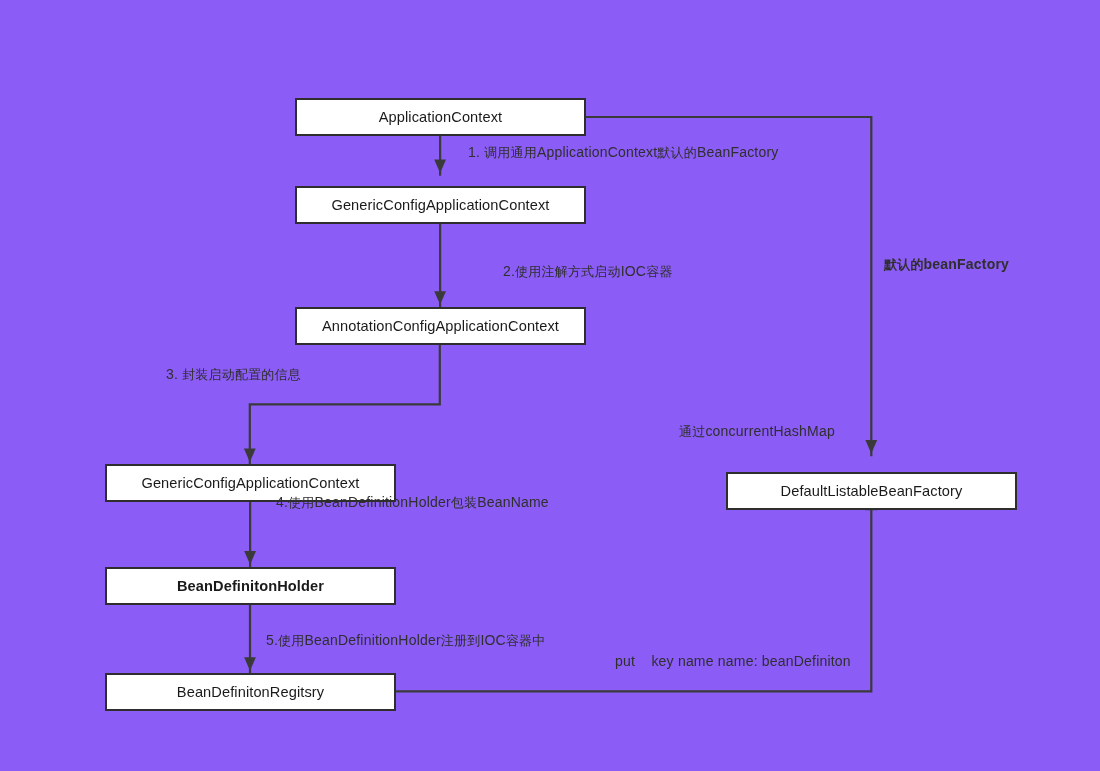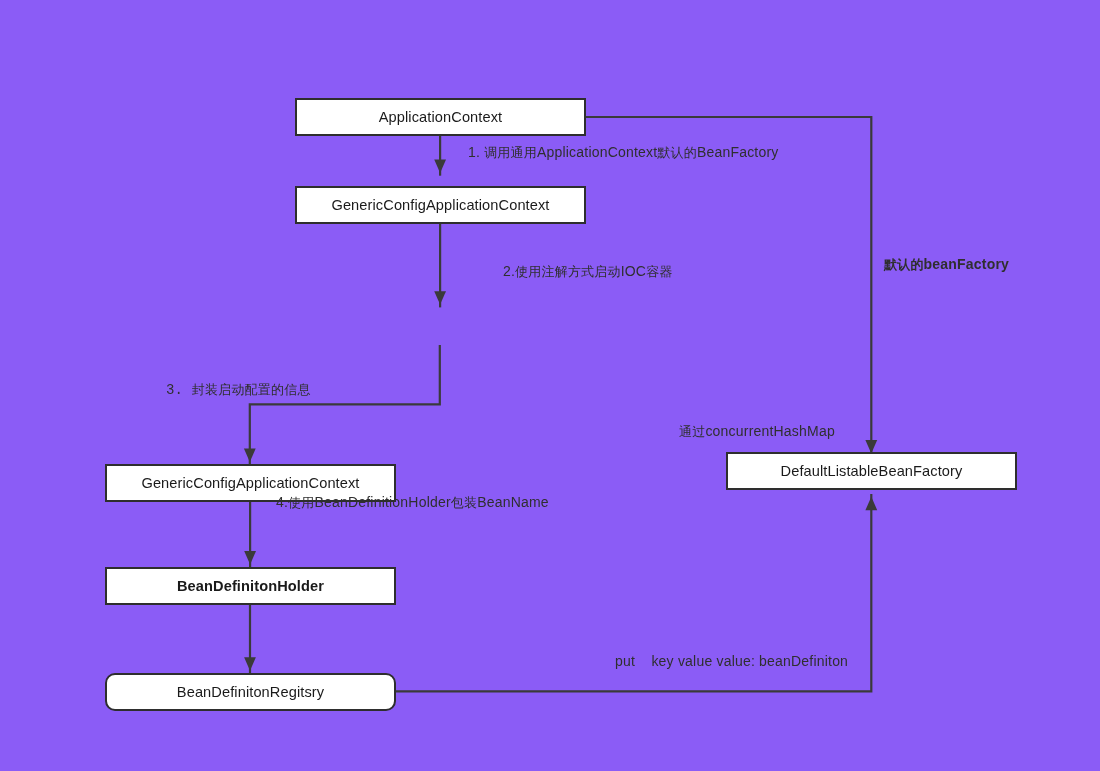--- a/index.html
+++ b/index.html
@@ -15,27 +15,27 @@
   .edge-label{position:absolute;color:#2f2f2f;font-size:14px;line-height:1;white-space:pre;
               letter-spacing:0.2px;will-change:transform;}
   .edge-label .cjk{font-size:13px;}
 
   
   #node-applicationContext        {left:295px; top:98px;  width:291px; height:38px;}
   #node-genericConfig             {left:295px; top:186px; width:291px; height:38px;}
   #node-annotationConfig          {left:295px; top:307px; width:291px; height:38px;}
   #node-annotatedGenericBeanDef   {left:105px; top:464px; width:291px; height:38px;}
   #node-beanDefinitonHolder       {left:105px; top:567px; width:291px; height:38px;font-weight:bold;}
-  #node-beanDefinitonRegitsry     {left:105px; top:673px; width:291px; height:38px;border-radius:10px;}
-  #node-defaultListableBeanFactory{left:726px; top:452px; width:291px; height:38px;}
+  #node-beanDefinitonRegitsry     {left:105px; top:673px; width:291px; height:38px;}
+  #node-defaultListableBeanFactory{left:726px; top:472px; width:291px; height:38px;}
 
   
   #edge-label-e1{left:468px; top:145px;}
   #edge-label-e2{left:503px; top:264px;}
-  #edge-label-e3{left:166px; top:383px;font-family:Liberation Mono, monospace;}
+  #edge-label-e3{left:166px; top:367px;}
   #edge-label-e4{left:276px; top:495px;}
   #edge-label-e5{left:266px; top:633px;}
   #edge-label-e6{left:884px; top:257px;font-weight:bold;}
   #edge-label-e7{left:679px; top:424px;}
   #edge-label-e8{left:615px; top:654px;}
 </style>
 </head>
 <body>
 
 <div id="diagram">
@@ -60,34 +60,38 @@
       <path d="M865.4 510.2 L877.1999999999999 510.2 L871.3 496.8 Z"></path>
     </g>
   </svg>
 
   <div class="node" id="node-applicationContext">
     <span>ApplicationContext</span>
   </div>
   <div class="node" id="node-genericConfig">
     <span>GenericConfigApplicationContext</span>
   </div>
+  <div class="node" id="node-annotationConfig">
+    <span>AnnotationConfigApplicationContext</span>
+  </div>
   <div class="node" id="node-annotatedGenericBeanDef">
     <span>GenericConfigApplicationContext</span>
   </div>
   <div class="node" id="node-beanDefinitonHolder">
     <span>BeanDefinitonHolder</span>
   </div>
   <div class="node" id="node-beanDefinitonRegitsry">
     <span>BeanDefinitonRegitsry</span>
   </div>
   <div class="node" id="node-defaultListableBeanFactory">
     <span>DefaultListableBeanFactory</span>
   </div>
 
   <div class="edge-label" id="edge-label-e1">1. <span class="cjk">调用通用</span>ApplicationContext<span class="cjk">默认的</span>BeanFactory</div>
   <div class="edge-label" id="edge-label-e2">2.<span class="cjk">使用注解方式启动</span>IOC<span class="cjk">容器</span></div>
   <div class="edge-label" id="edge-label-e3">3. <span class="cjk">封装启动配置的信息</span></div>
   <div class="edge-label" id="edge-label-e4">4.<span class="cjk">使用</span>BeanDefinitionHolder<span class="cjk">包装</span>BeanName</div>
+  <div class="edge-label" id="edge-label-e5">5.<span class="cjk">使用</span>BeanDefinitionHolder<span class="cjk">注册到</span>IOC<span class="cjk">容器中</span></div>
   <div class="edge-label" id="edge-label-e6"><span class="cjk">默认的</span>beanFactory</div>
   <div class="edge-label" id="edge-label-e7"><span class="cjk">通过</span>concurrentHashMap</div>
-  <div class="edge-label" id="edge-label-e8">put    key value value: beanDefiniton</div>
+  <div class="edge-label" id="edge-label-e8">put    key name name: beanDefiniton</div>
 
 </div>
 
 </body></html>

